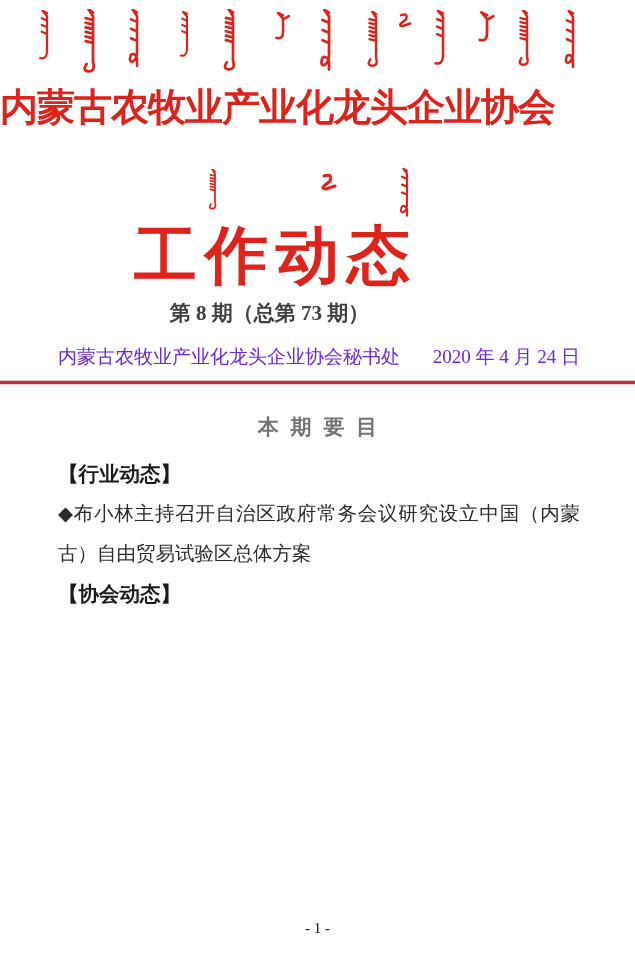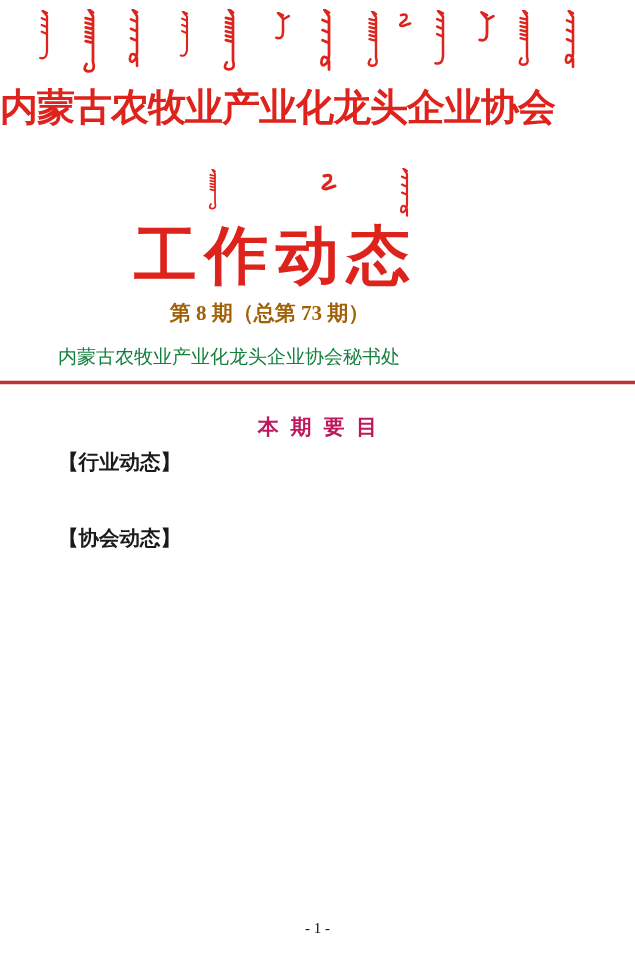--- a/index.html
+++ b/index.html
@@ -20,38 +20,38 @@
                color:#de231c; letter-spacing:-1px; white-space:nowrap;
                font-family:"Liberation Serif","DejaVu Serif",serif; }
 
   .bulletin-title { position:absolute; top:214px; left:0; width:544px;
                text-align:center; font-size:63px; line-height:84px; font-weight:bold;
                color:#de231c; letter-spacing:8px; text-indent:8px; white-space:nowrap;
                font-family:"Liberation Serif","DejaVu Serif",serif; }
 
   .issue-line { position:absolute; top:299px; left:0; width:539px;
                text-align:center; font-size:21px; line-height:28px; font-weight:bold;
-               color:#a16207; }
+               color:#404040; }
 
   .pub-row { position:absolute; top:344px; left:58px; width:522px;
                display:flex; justify-content:space-between; align-items:baseline;
-               font-size:19px; color:#15803d; }
+               font-size:19px; color:#6d28d9; }
 
   .red-rule { position:absolute; top:381px; left:0; width:635px; height:3px;
                background:#b5373d;
                box-shadow:0 -1px 0 rgba(214,112,112,.45), 0 1px 0 rgba(214,112,112,.35); }
 
   
   .toc { position:absolute; top:412px; left:58px; width:522px; color:#2a2a2a; }
   .toc-heading { text-align:center; font-size:21px; line-height:30px; font-weight:bold;
-               color:#be185d; letter-spacing:3px;
+               color:#737373; letter-spacing:3px;
                font-family:"Liberation Sans","DejaVu Sans",sans-serif; }
   .toc-section-label { font-size:20.5px; line-height:40px; font-weight:bold; color:#1a1a1a;
-               font-family:"Liberation Sans","DejaVu Sans",sans-serif;margin-top:36px; }
-  .toc-section-label.first { margin-top:0; }
+               font-family:"Liberation Sans","DejaVu Sans",sans-serif; }
+  .toc-section-label.first { margin-top:12px; }
   .toc-item { font-size:19.5px; line-height:40px; text-align:justify; text-align-last:left;
                color:#2a2a2a; font-family:"Liberation Serif","DejaVu Serif",serif; }
 
   .footer-page-num { position:absolute; top:920px; left:0; width:635px;
                text-align:center; font-size:15px; color:#111111;
                font-family:"Liberation Serif","DejaVu Serif",serif; }
 </style>
 </head>
 <body>
 
@@ -101,27 +101,29 @@
       <use href="#mg4" x="196" y="1" width="26" height="52"></use>
     </svg>
   </div>
 
   <h2 class="bulletin-title">工作动态</h2>
 
   <div class="issue-line">第 8 期（总第 73 期）</div>
 
   <div class="pub-row">
     <span>内蒙古农牧业产业化龙头企业协会秘书处</span>
+    <span>2020 年 4 月 24 日</span>
   </div>
 
   <div class="red-rule"></div>
 
   <div class="toc">
     <div class="toc-heading">本 期 要 目</div>
 
     <div class="toc-section-label first">【行业动态】</div>
+    <p class="toc-item">◆布小林主持召开自治区政府常务会议研究设立中国（内蒙古）自由贸易试验区总体方案</p>
 
     <div class="toc-section-label">【协会动态】</div>
   </div>
 
   <div class="footer-page-num">- 1 -</div>
 
 </div>
 
 </body></html>

